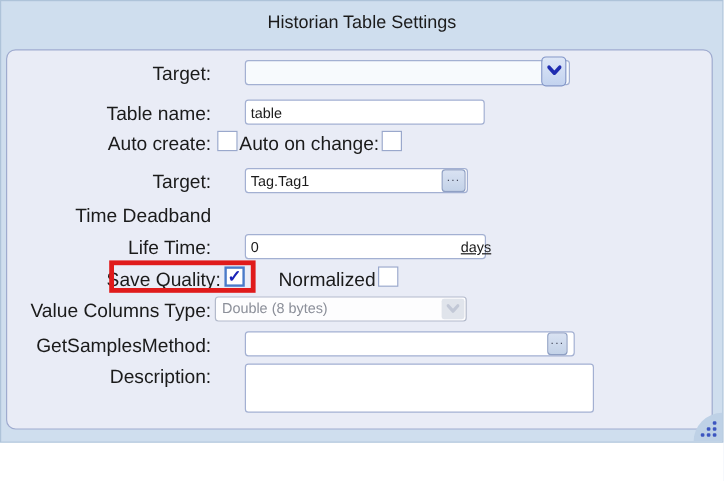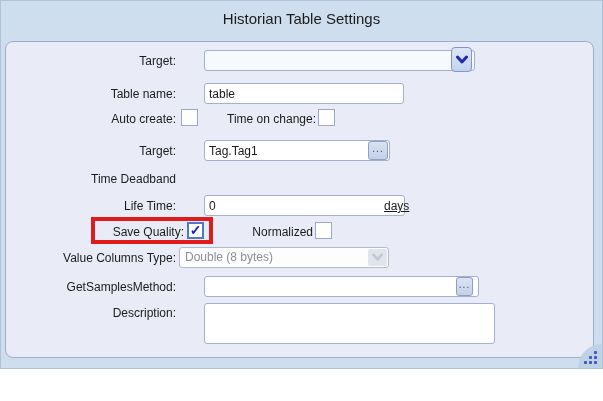--- a/index.html
+++ b/index.html
@@ -9,21 +9,21 @@
     font-family:"Liberation Sans", sans-serif; color:#1b1b1b; overflow:hidden;
   }
   .title {
     position:absolute; top:9px; left:0; width:100%;
     text-align:center; font-size:15px; color:#1b1b1b;
   }
   .panel {
     position:absolute; left:4px; top:40px; width:589px; height:317px;
     background:#e9ecf6; border:1px solid #9fabcf; border-radius:8px; box-sizing:border-box;
   }
-  .lbl { position:absolute; left:0; width:175px; text-align:right; font-size:12px; white-space:nowrap; }
+  .lbl { position:absolute; left:0; width:175px; text-align:right; font-size:16px; white-space:nowrap; }
   .txt {
     position:absolute; height:21px; box-sizing:border-box;
     border:1px solid #a3b0d2; border-radius:3px; background:#ffffff;
     font-family:"Liberation Sans", sans-serif; font-size:12px; color:#1b1b1b;
     padding:0 4px; outline:none;margin-left:25px;
   }
   .cb {
     position:absolute; width:17px; height:17px; box-sizing:border-box;
     background:#ffffff; border:1px solid #9aa8cc; text-align:center;
   }
@@ -86,21 +86,21 @@
           <polyline points="1.5,2 6,7 10.5,2" fill="none" stroke="#1f2cb0" stroke-width="3" stroke-linecap="round" stroke-linejoin="round"></polyline>
         </svg>
     </span>
   </div>
 
   <span class="lbl" style="top:86px">Table name:</span>
   <input class="txt" style="left: 178px; top: 82px; width: 200px;" value="table">
 
   <span class="lbl" style="top:111px">Auto create:</span>
   <div class="cb" style="left:180px; top:108px;"></div>
-  <span class="lbl" style="left:180px; top:111px; width:135px;">Time on change:</span>
+  <span class="lbl" style="left:180px; top:111px; width:135px;">Auto on change:</span>
   <div class="cb" style="left:317px; top:108px;"></div>
 
   <span class="lbl" style="top:143px">Target:</span>
   <input class="txt" style="left: 178px; top: 139px; width: 186px;" value="Tag.Tag1">
   <div class="browse" style="left:367px; top:140px; width:20px;">...</div>
 
   <span class="lbl" style="top:171px">Time Deadband</span>
 
   <span class="lbl" style="top:198px">Life Time:</span>
   <input class="txt" style="left: 178px; top: 194px; width: 201px;" value="0">

